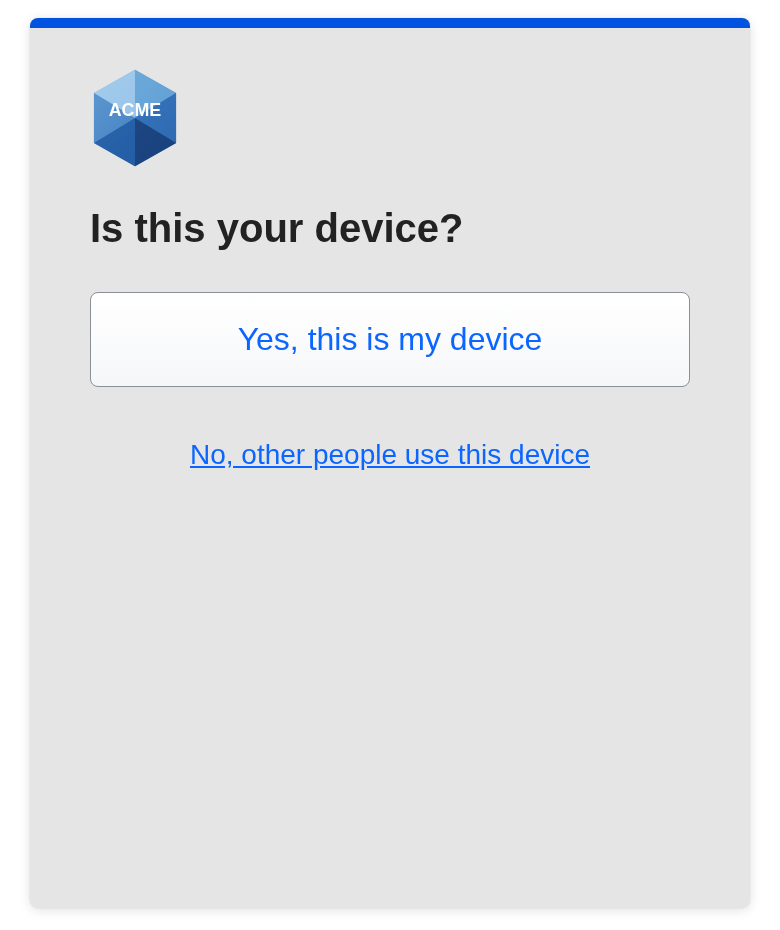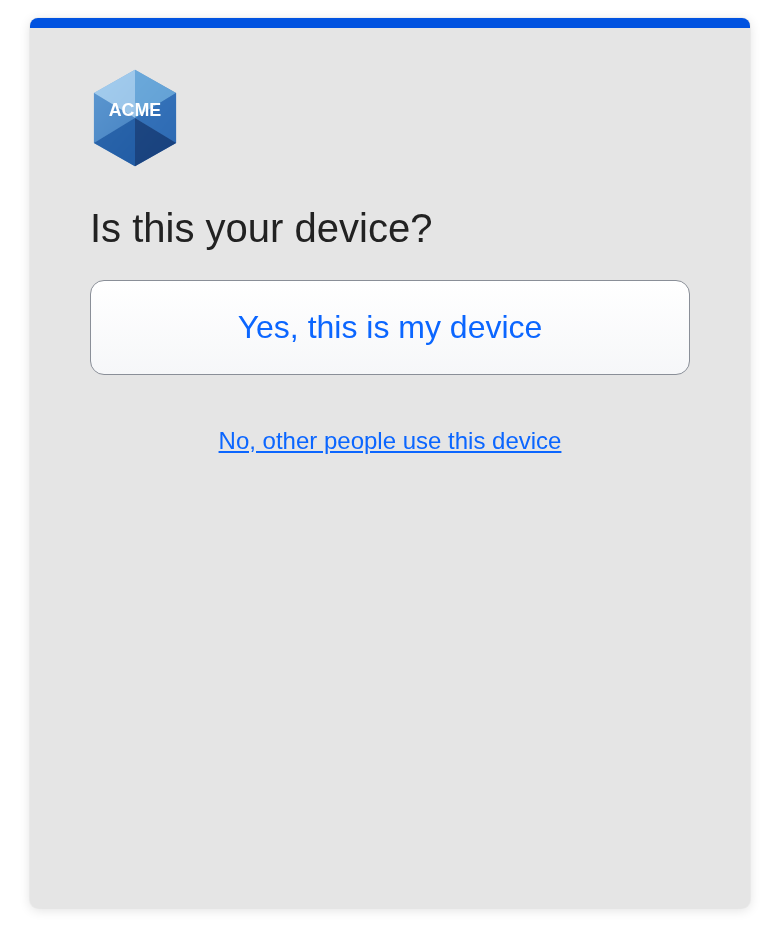--- a/index.html
+++ b/index.html
@@ -36,50 +36,50 @@
     .logo-wrap {
       margin-bottom: 36px;
     }
     .hex-logo {
       width: 90px;
       height: 100px;
       display: block;
     }
     .heading {
       font-size: 40px;
-      font-weight: 400;
+      font-weight: 700;
       color: #222222;
-      margin-bottom: 28px;
+      margin-bottom: 40px;
       line-height: 1.2;
     }
     .body-text {
       font-size: 27px;
       color: #333333;
       line-height: 1.7;
       margin-bottom: 90px;
     }
     .primary-btn {
       display: block;
       width: 100%;
       padding: 28px 20px;
       font-size: 32px;
       font-weight: 400;
       color: #0b66ff;
       background: linear-gradient(to bottom, #ffffff, #f6f7f9);
       border: 1px solid #8a8f98;
-      border-radius: 14px;
+      border-radius: 8px;
       cursor: pointer;
       text-align: center;
       margin-bottom: 52px;
     }
     .secondary-link-wrap {
       text-align: center;
     }
     .secondary-link {
-      font-size: 24px;
+      font-size: 28px;
       color: #0b66ff;
       text-decoration: underline;
       cursor: pointer;
       background: none;
       border: none;
       padding: 0;
       font-family: inherit;
     }
   </style>
 </head>

